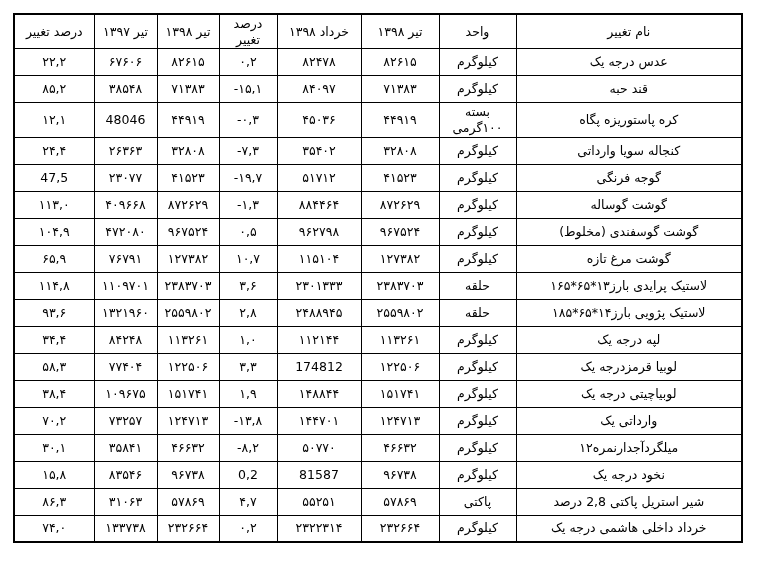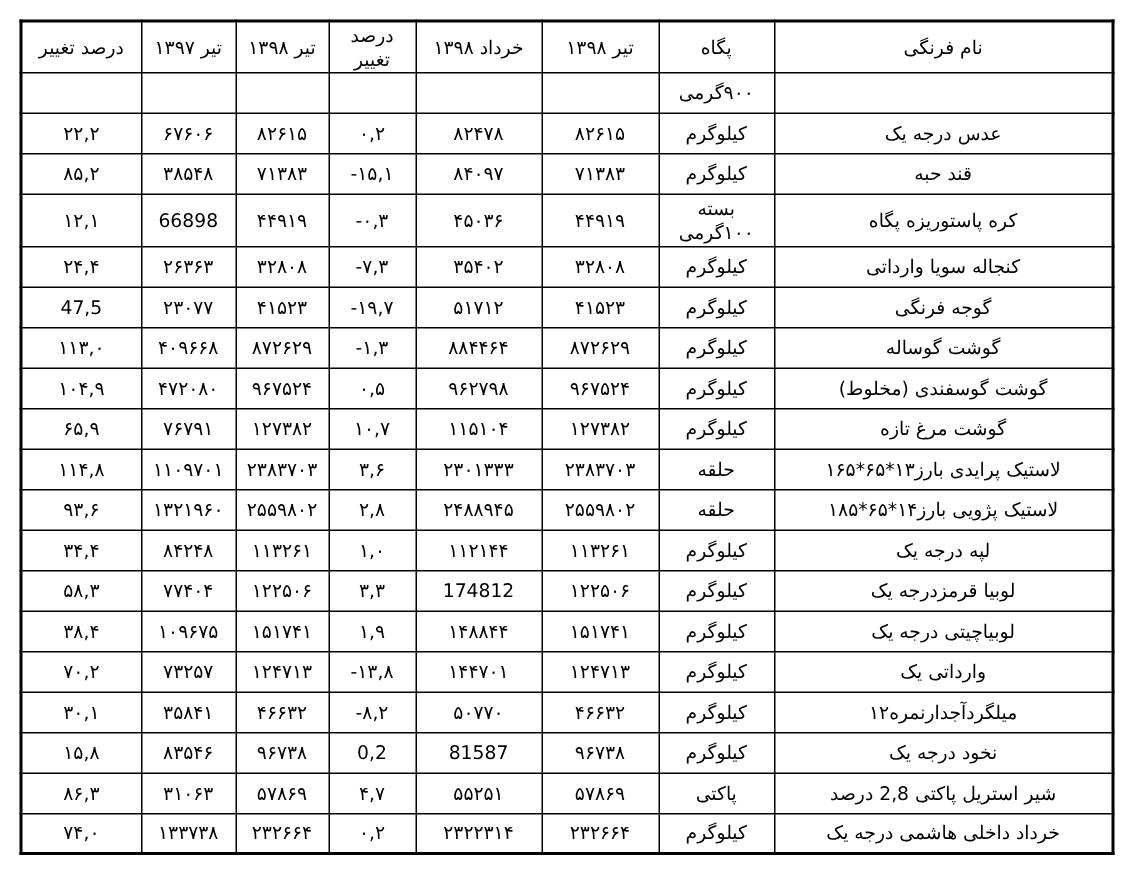--- a/index.html
+++ b/index.html
@@ -60,42 +60,32 @@
       <col class="w-unit">
       <col class="w-tir98">
       <col class="w-khor">
       <col class="w-pct1">
       <col class="w-tir98b">
       <col class="w-tir97">
       <col class="w-pct2">
     </colgroup>
     <thead>
       <tr>
-          <th>نام فرنگی</th>
-          <th>پگاه</th>
+          <th>نام تغییر</th>
+          <th>واحد</th>
           <th>تیر ۱۳۹۸</th>
           <th>خرداد ۱۳۹۸</th>
           <th>درصد تغییر</th>
           <th>تیر ۱۳۹۸</th>
           <th>تیر ۱۳۹۷</th>
           <th>درصد تغییر</th>
         </tr>
     </thead>
     <tbody>
         <tr>
-          <td class="c-name"></td>
-          <td class="c-unit">۹۰۰گرمی</td>
-          <td class="c-num"></td>
-          <td class="c-num"></td>
-          <td class="c-num"></td>
-          <td class="c-num"></td>
-          <td class="c-num"></td>
-          <td class="c-num"></td>
-        </tr>
-        <tr>
           <td class="c-name">عدس درجه یک</td>
           <td class="c-unit">کیلوگرم</td>
           <td class="c-num">۸۲۶۱۵</td>
           <td class="c-num">۸۲۴۷۸</td>
           <td class="c-num">۰,۲</td>
           <td class="c-num">۸۲۶۱۵</td>
           <td class="c-num">۶۷۶۰۶</td>
           <td class="c-num">۲۲,۲</td>
         </tr>
         <tr>
@@ -108,21 +98,21 @@
           <td class="c-num">۳۸۵۴۸</td>
           <td class="c-num">۸۵,۲</td>
         </tr>
         <tr>
           <td class="c-name">کره پاستوریزه پگاه</td>
           <td class="c-unit">بسته ۱۰۰گرمی</td>
           <td class="c-num">۴۴۹۱۹</td>
           <td class="c-num">۴۵۰۳۶</td>
           <td class="c-num">-۰,۳</td>
           <td class="c-num">۴۴۹۱۹</td>
-          <td class="c-num">66898</td>
+          <td class="c-num">48046</td>
           <td class="c-num">۱۲,۱</td>
         </tr>
         <tr>
           <td class="c-name">کنجاله سویا وارداتی</td>
           <td class="c-unit">کیلوگرم</td>
           <td class="c-num">۳۲۸۰۸</td>
           <td class="c-num">۳۵۴۰۲</td>
           <td class="c-num">-۷,۳</td>
           <td class="c-num">۳۲۸۰۸</td>
           <td class="c-num">۲۶۳۶۳</td>

